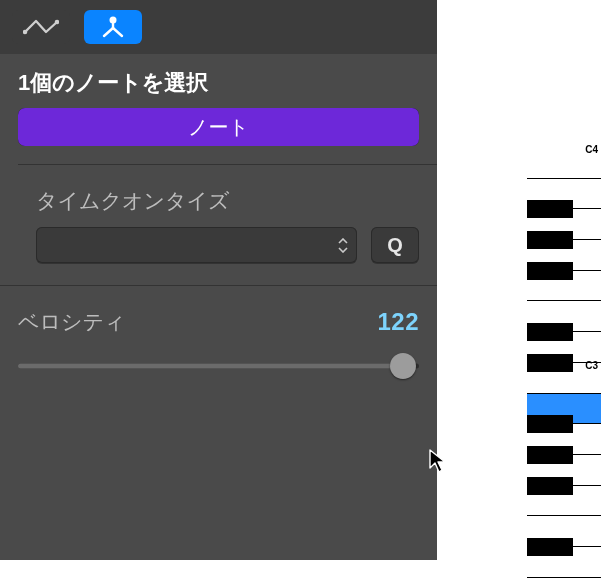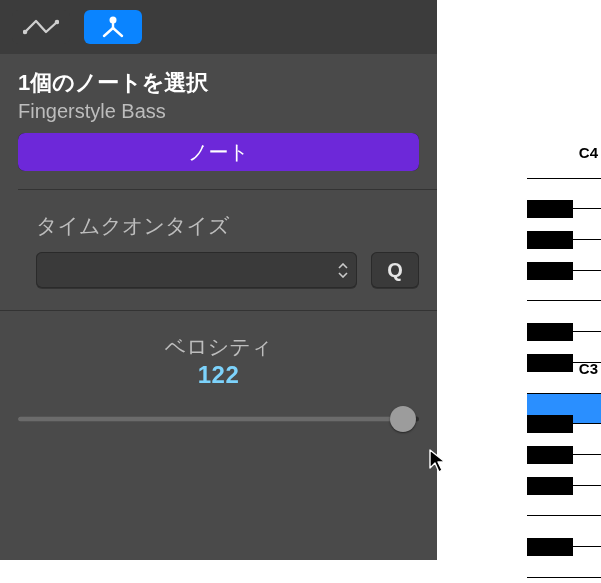--- a/index.html
+++ b/index.html
@@ -135,21 +135,20 @@
   
   .vel-section {
     border-top: 1px solid #333;
     padding: 22px 18px 30px 18px;
   }
   .vel-header {
     display: flex;
     justify-content: space-between;
     align-items: center;
     margin-bottom: 20px;
-    flex-direction: column;
   }
   .vel-label {
     color: #bdbdbd;
     font-size: 21px;
   }
   .vel-value {
     color: #7dd3fc;
     font-size: 24px;
     font-weight: 600;
     letter-spacing: 0.5px;
@@ -221,21 +220,21 @@
   .black-key {
     position: absolute;
     left: 0;
     width: 46px;
     height: 18px;
     background: #000;
   }
   .oct-label {
     position: absolute;
     right: 3px;
-    font-size: 15px;
+    font-size: 10px;
     font-weight: 700;
     color: #000;
     pointer-events: none;
   }
   
   .cursor {
     position: absolute;
     left: 428px;
     top: 448px;
     width: 22px;
@@ -261,21 +260,20 @@
         <circle cx="13" cy="4" r="3.5" fill="#fff"></circle>
         <line x1="13" y1="4" x2="13" y2="12" stroke="#fff" stroke-width="2.4"></line>
         <line x1="13" y1="12" x2="4" y2="20" stroke="#fff" stroke-width="2.4" stroke-linecap="round"></line>
         <line x1="13" y1="12" x2="22" y2="20" stroke="#fff" stroke-width="2.4" stroke-linecap="round"></line>
       </svg>
     </div>
   </div>
 
   <div class="title-block">
     <div class="title">1個のノートを選択</div>
-    <div class="subtitle">Fingerstyle Bass</div>
   </div>
 
   <div class="seg-wrap">
     <div class="segmented">
       <div class="seg selected">ノート</div>
     </div>
   </div>
 
   <div class="section">
     <div class="sec-label">タイムクオンタイズ</div>

